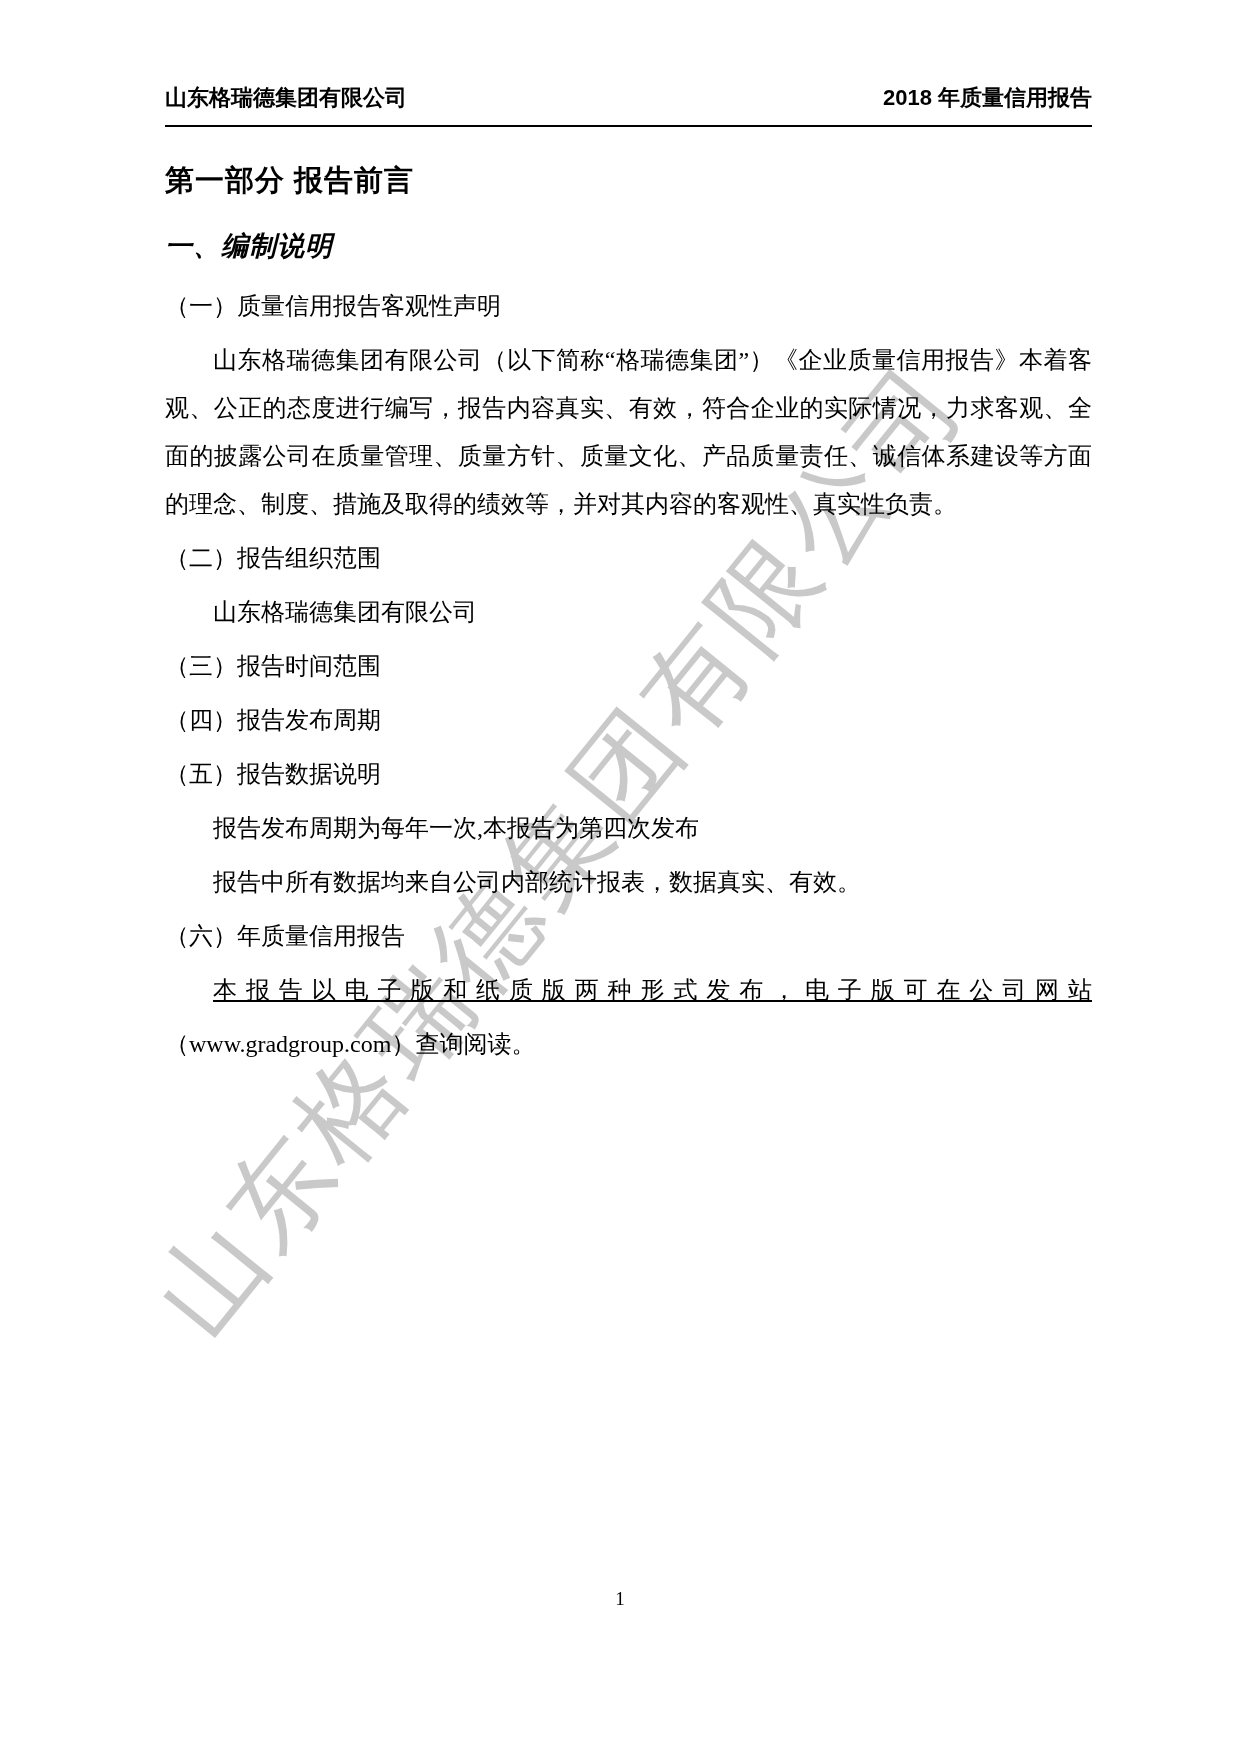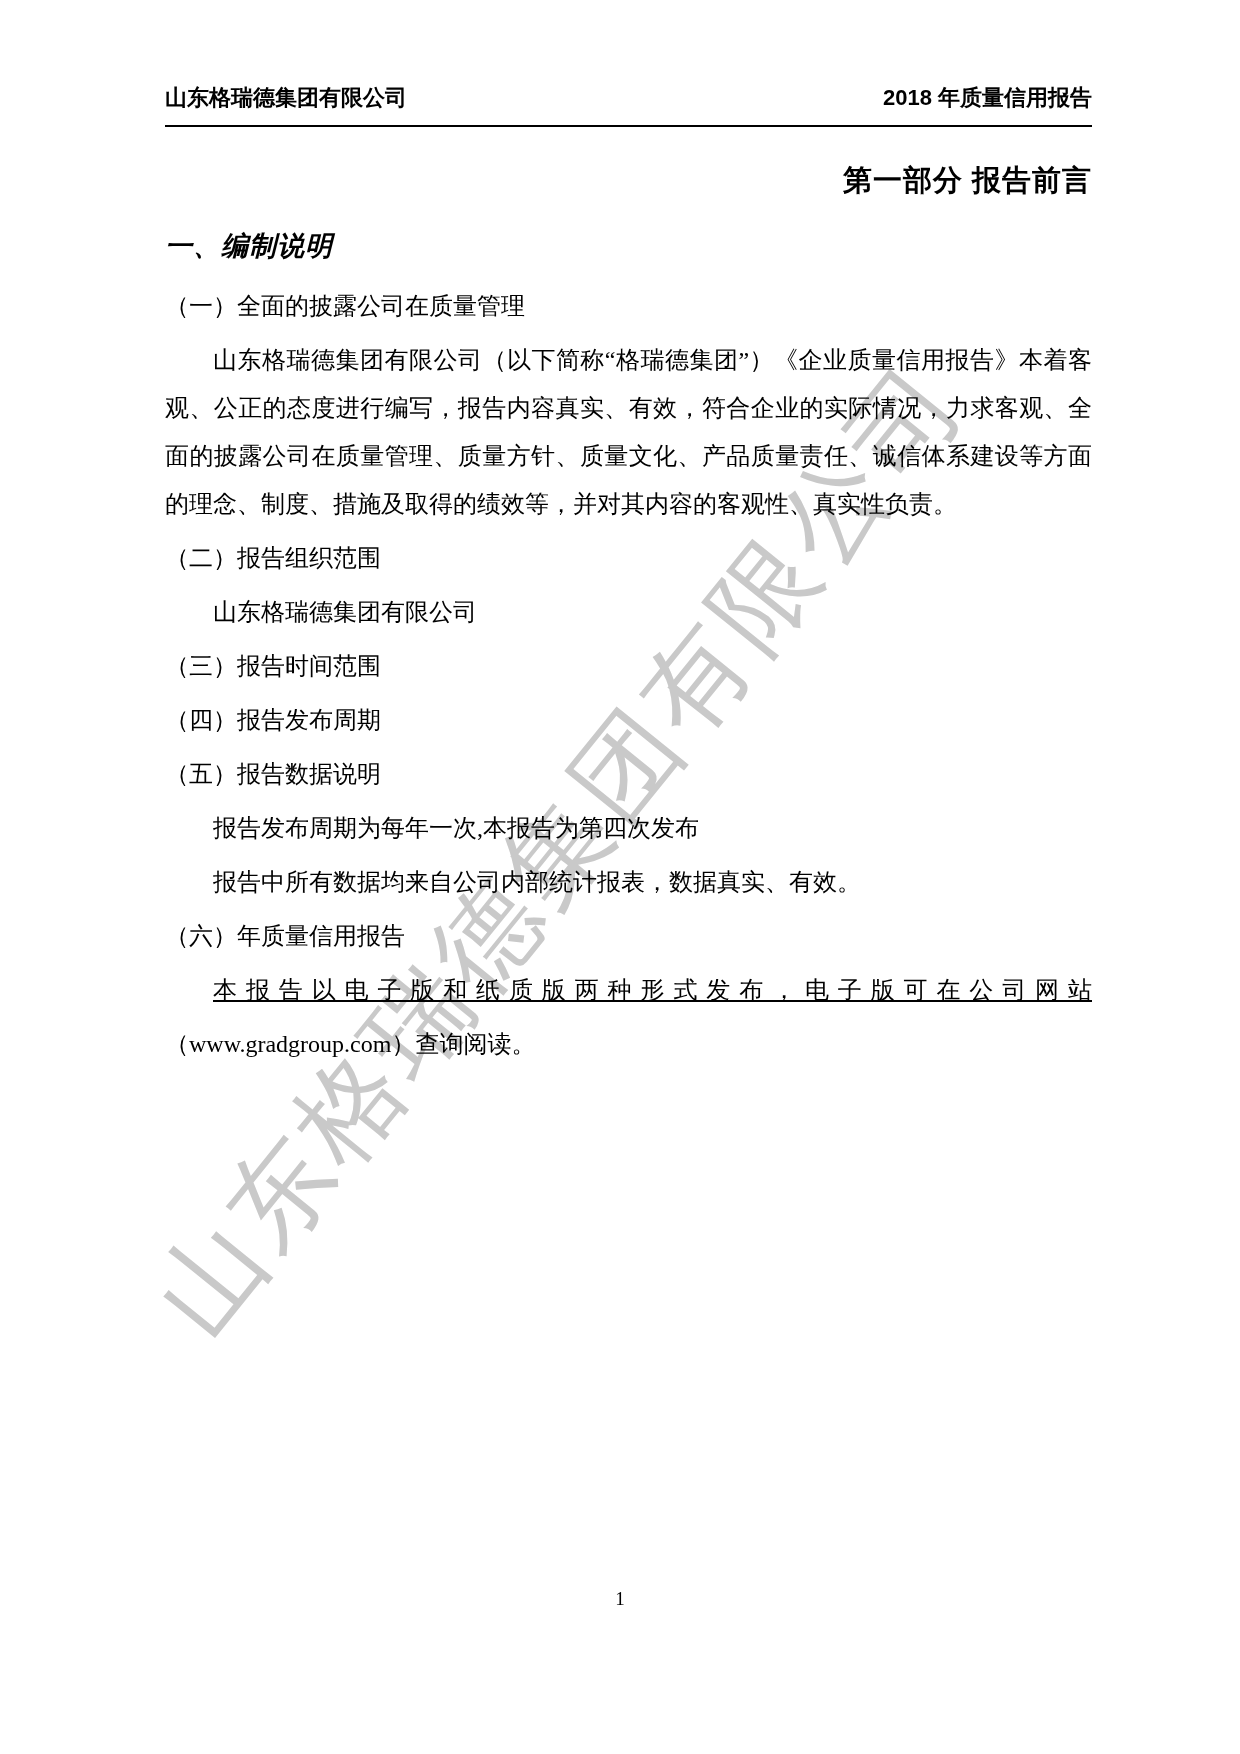--- a/index.html
+++ b/index.html
@@ -47,21 +47,21 @@
   }
   .content {
     position: absolute;
     top: 127px;
     left: 165px;
     width: 927px;
     z-index: 1;
   }
   .title {
     margin-top: 31px;
-    text-align: right;
+    text-align: left;
     font-family: "Liberation Sans", "DejaVu Sans", sans-serif;
     font-weight: bold;
     font-size: 29px;
     line-height: 44px;
     letter-spacing: 1px;
   }
   .heading {
     margin-top: 22px;
     font-family: "Liberation Sans", "DejaVu Sans", sans-serif;
     font-weight: bold;
@@ -99,21 +99,21 @@
   <div class="header">
     <span>山东格瑞德集团有限公司</span>
     <span>2018 年质量信用报告</span>
   </div>
 
   <div class="content">
     <div class="title">第一部分 报告前言</div>
     <div class="heading">一、编制说明</div>
 
     <div class="body">
-      <div class="block">（一）全面的披露公司在质量管理</div>
+      <div class="block">（一）质量信用报告客观性声明</div>
       <div class="block para">山东格瑞德集团有限公司（以下简称“格瑞德集团”）《企业质量信用报告》本着客观、公正的态度进行编写，报告内容真实、有效，符合企业的实际情况，力求客观、全面的披露公司在质量管理、质量方针、质量文化、产品质量责任、诚信体系建设等方面的理念、制度、措施及取得的绩效等，并对其内容的客观性、真实性负责。</div>
       <div class="block">（二）报告组织范围</div>
       <div class="block para">山东格瑞德集团有限公司</div>
       <div class="block">（三）报告时间范围</div>
       <div class="block">（四）报告发布周期</div>
       <div class="block">（五）报告数据说明</div>
       <div class="block para">报告发布周期为每年一次,本报告为第四次发布</div>
       <div class="block para">报告中所有数据均来自公司内部统计报表，数据真实、有效。</div>
       <div class="block">（六）年质量信用报告</div>
       <div class="block para last-justify">本报告以电子版和纸质版两种形式发布，电子版可在公司网站</div>

